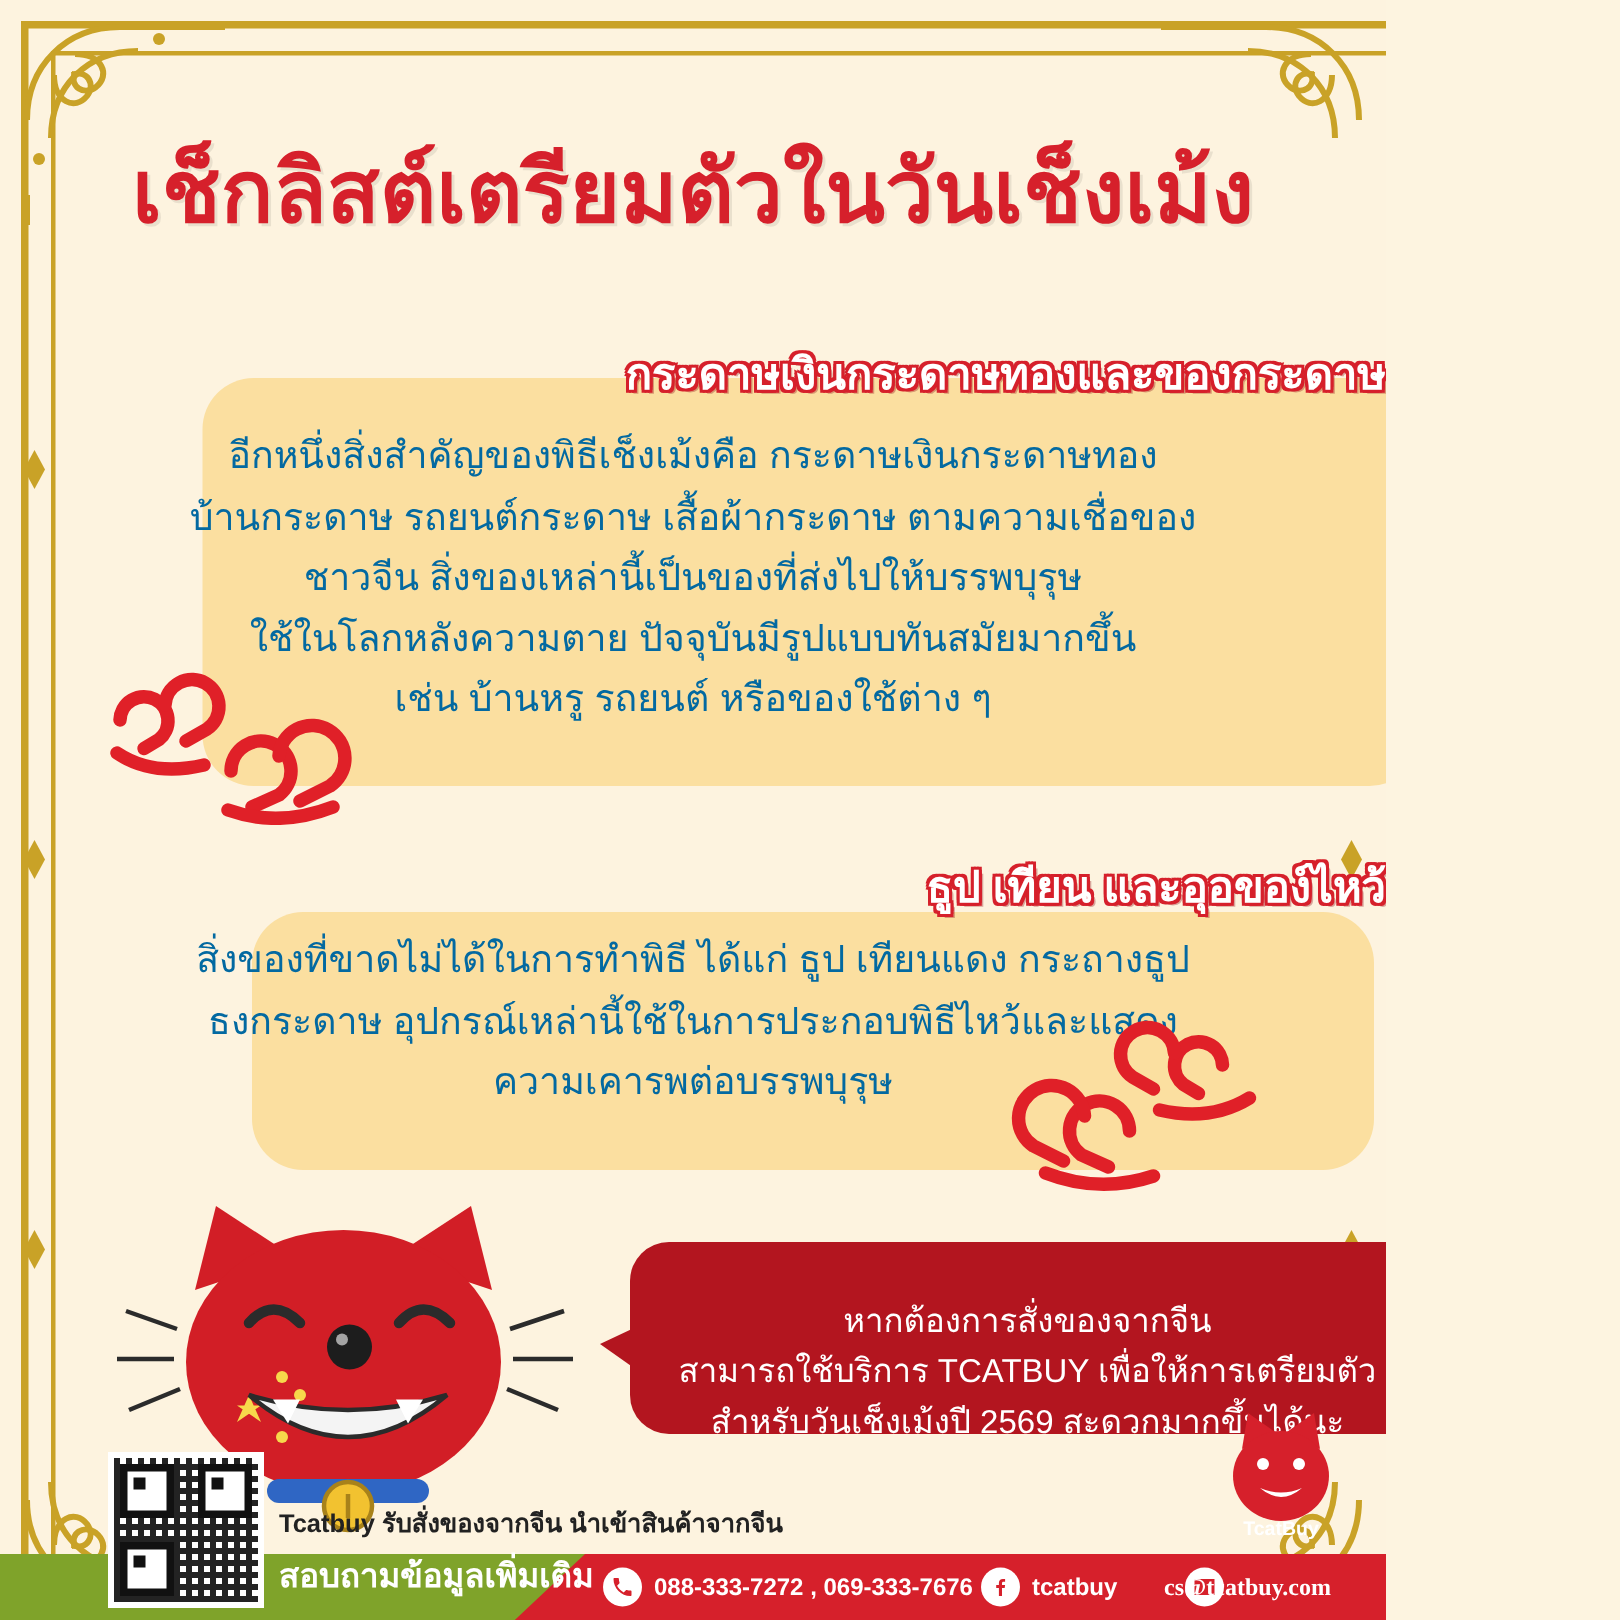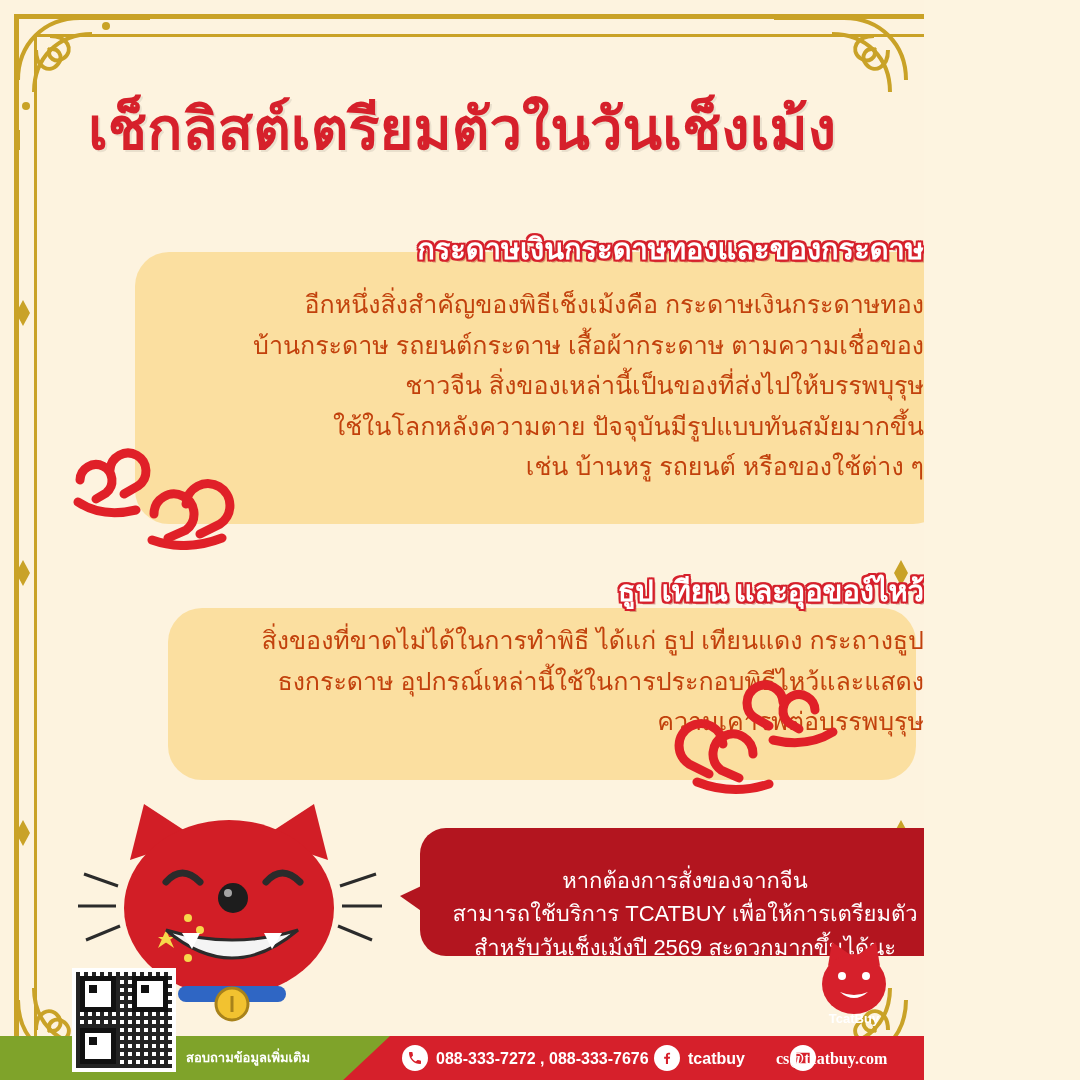--- a/index.html
+++ b/index.html
@@ -92,23 +92,23 @@
       0 -2px 0 #d6202b, 0 2px 0 #d6202b,
       -2px 0 0 #d6202b, 2px 0 0 #d6202b,
       3px 3px 0 rgba(150,20,25,0.35);
   }
   .heading-1 { top: 226px; }
   .heading-2 { top: 568px; }
 
   .card-body {
     position: absolute;
     left: 0; right: 0;
-    text-align: right;
+    text-align: center;
     font-size: 25px;
-    color: #c2410c;
+    color: #0369a1;
     line-height: 1.62;
   }
   .body-1 { top: 284px; }
   .body-2 { top: 620px; }
 
   
   .bubble {
     position: absolute;
     left: 420px; top: 828px;
     width: 530px; height: 128px;
@@ -150,21 +150,21 @@
     position: absolute;
     left: 0; bottom: 0;
     width: 390px; height: 44px;
     background: #7fa32a;
     clip-path: polygon(0 0, 100% 0, 88% 100%, 0 100%);
   }
   .footer-green-text {
     position: absolute;
     left: 186px; bottom: 12px;
     color: #ffffff;
-    font-size: 13px;
+    font-size: 22px;
     font-weight: bold;
   }
   .footer-tagline {
     position: absolute;
     left: 186px; bottom: 52px;
     color: #222;
     font-size: 17px;
     font-weight: bold;
   }
   .footer-item {
@@ -371,27 +371,28 @@
   <div class="bubble-tail"></div>
   <div class="bubble">
     <span style="white-space: pre-line; margin-top: 44px;">หากต้องการสั่งของจากจีน
 สามารถใช้บริการ TCATBUY เพื่อให้การเตรียมตัว
 สำหรับวันเช็งเม้งปี 2569 สะดวกมากขึ้นได้นะ</span>
   </div>
 
   <div class="footer-bar"></div>
   <div class="footer-green"></div>
   <div class="footer-green-text">สอบถามข้อมูลเพิ่มเติม</div>
+  <div class="footer-tagline">Tcatbuy รับสั่งของจากจีน  นำเข้าสินค้าจากจีน</div>
 
   <div class="footer-icon" style="left:402px;">
     <svg width="16" height="16" viewBox="0 0 24 24">
         <path fill="#d6202b" d="M6.6 10.8c1.5 2.9 3.7 5.1 6.6 6.6l2.2-2.2c.3-.3.7-.4 1-.2 1.1.4 2.4.6 3.6.6.6 0 1 .4 1 1V20c0 .6-.4 1-1 1C10.6 21 3 13.4 3 4c0-.6.4-1 1-1h3.4c.6 0 1 .4 1 1 0 1.3.2 2.5.6 3.6.1.3 0 .7-.2 1l-2.2 2.2z"></path>
       </svg>
   </div>
-  <div class="footer-item" style="left:436px;">088-333-7272 , 088-333-7676</div>
+  <div class="footer-item" style="left:436px;">088-333-7272 , 069-333-7676</div>
 
   <div class="footer-icon" style="left:654px;">
     <svg width="16" height="16" viewBox="0 0 24 24">
         <path fill="#d6202b" d="M13.5 21v-8h2.7l.4-3h-3.1V8.2c0-.9.3-1.5 1.5-1.5h1.6V4.1C16.3 4 15.4 4 14.4 4 12 4 10.4 5.5 10.4 8v2H7.7v3h2.7v8h3.1z"></path>
       </svg>
   </div>
   <div class="footer-item" style="left:688px;">tcatbuy</div>
 
   <div class="footer-icon" style="left:790px;">
     <svg width="16" height="14" viewBox="0 0 24 20">

